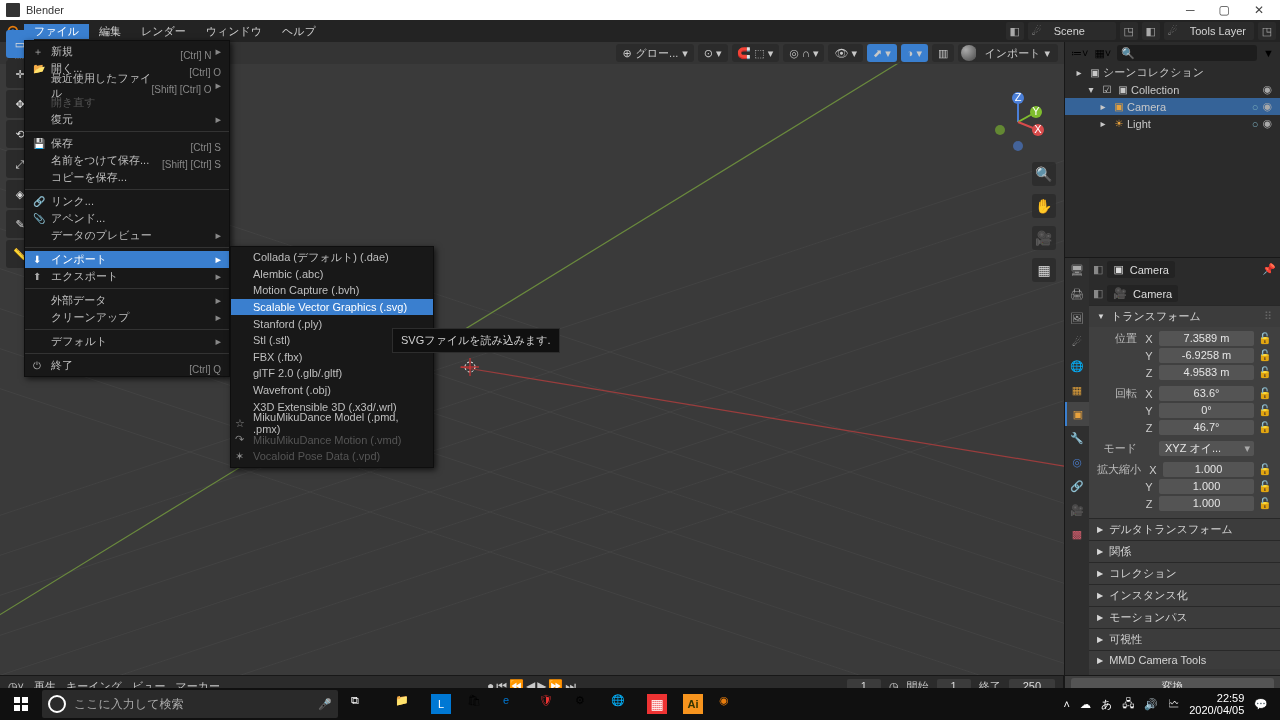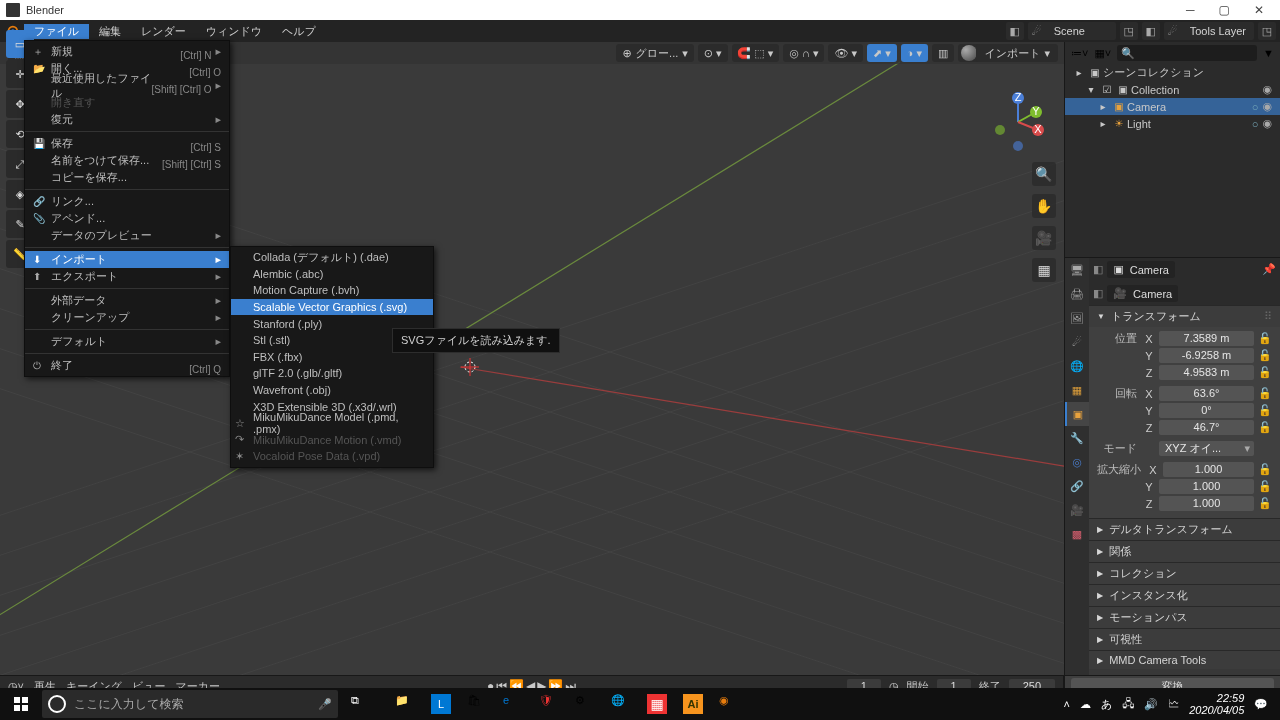--- a/index.html
+++ b/index.html
@@ -130,21 +130,21 @@
 .start-btn { width: 30px; height: 28px; display: flex; align-items: center; justify-content: center; }
 .start-btn svg { width: 16px; height: 16px; }
 .search-box { display: flex; align-items: center; background: #2a2a2a; height: 28px; border-radius: 2px; padding: 0 6px; width: 296px; }
 .search-box .circ { width: 18px; height: 18px; border: 2px solid #fff; border-radius: 50%; margin-right: 8px; }
 .search-box .ph { color: #aaa; font-size: 12px; }
 .search-box .mic { margin-left: auto; color: #ccc; }
 .task-icons { display: flex; gap: 2px; margin-left: 4px; }
 .task-ic { width: 34px; height: 28px; display: flex; align-items: center; justify-content: center; }
 .task-ic svg, .task-ic span { width: 20px; height: 20px; }
 .tray { margin-left: auto; display: flex; align-items: center; gap: 10px; color: #fff; padding-right: 6px; font-size: 10px; }
-.tray .clock { text-align: right; line-height: 1.1; font-style: italic; }
+.tray .clock { text-align: right; line-height: 1.1; }
 </style>
 </head>
 <body>
 
 <div class="title-bar">
   <div class="app-icon"></div>
   <div class="title">Blender</div>
   <div class="win-controls">
     <span>─</span>
     <span>▢</span>

